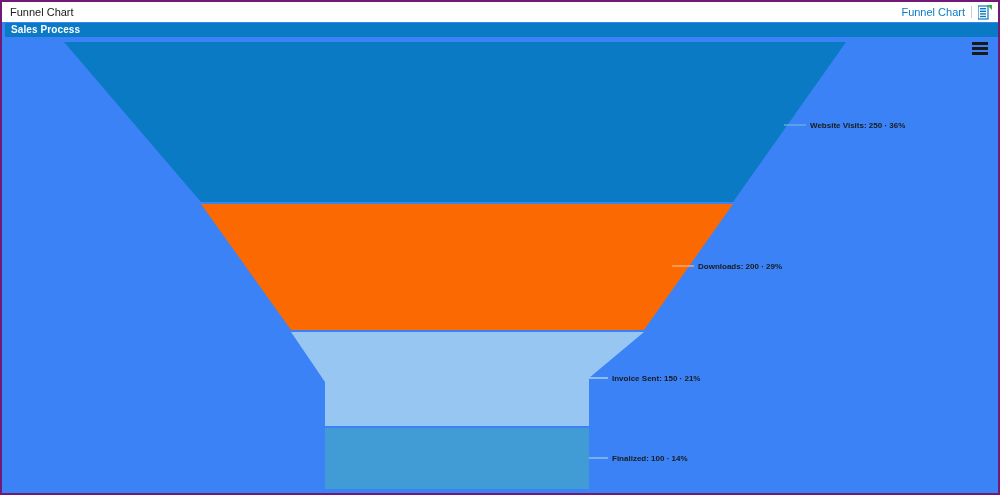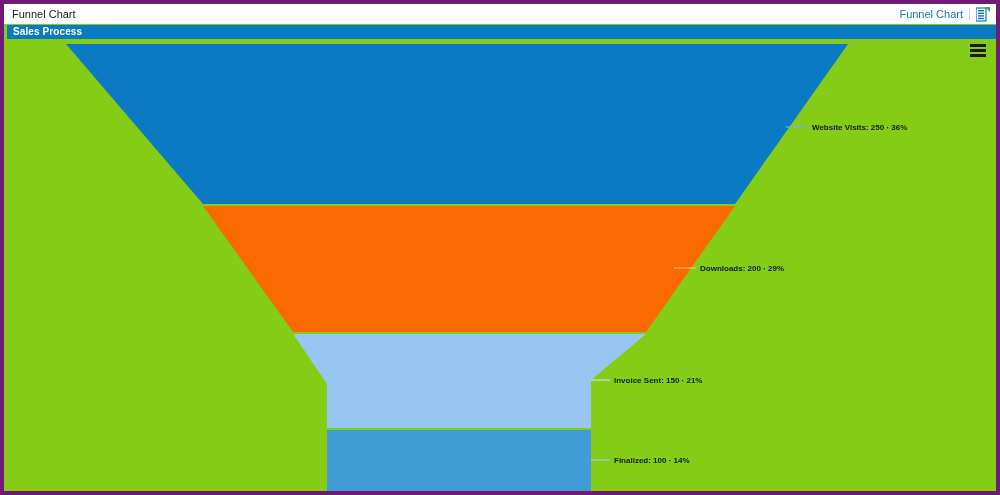--- a/index.html
+++ b/index.html
@@ -8,22 +8,22 @@
     background: #ffffff;
   }
   body {
     font-family: "Liberation Sans", sans-serif;
   }
   #app {
     position: relative;
     width: 1000px;
     height: 495px;
     box-sizing: border-box;
-    border: 4px solid #701a75;
-    background: #84cc16;
+    border: 2px solid #701a75;
+    background: #3b82f6;
     overflow: hidden;
   }
 
   
   .topbar {
     position: absolute;
     left: 0;
     top: 0;
     width: 100%;
     height: 20px;

